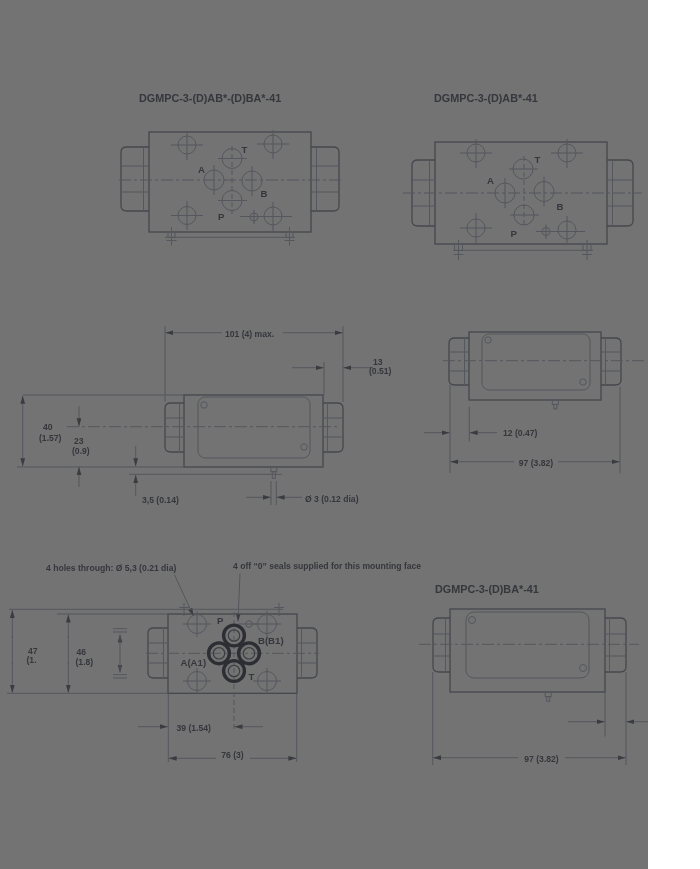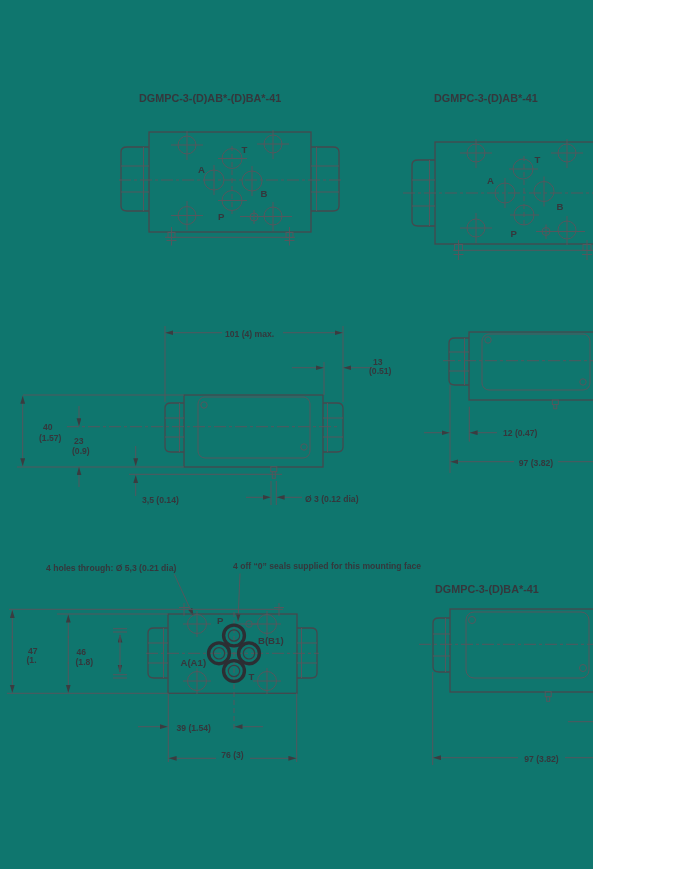--- a/index.html
+++ b/index.html
@@ -1,16 +1,16 @@
 <!DOCTYPE html>
 <html><head>
 <meta charset="utf-8">
 <style>
   html,body{margin:0;padding:0;background:#ffffff;}
-  #page{position:relative;width:593px;height:869px;background:#0f766e;overflow:hidden;
+  #page{position:relative;width:648px;height:869px;background:#737373;overflow:hidden;
         font-family:"Liberation Sans",sans-serif;}
   svg{position:absolute;left:0;top:0;}
   
   .s  {stroke:#54575d;stroke-width:1;fill:none;}
   .s2 {stroke:#45484d;stroke-width:1.3;fill:none;}
   .cl {stroke-dasharray:12 3 3 3;}
   .dsh{stroke-dasharray:5 3;}
   .seal{stroke:#2c2e33;stroke-width:3.4;fill:none;}
   .si {stroke:#3b3d42;stroke-width:1.2;fill:none;}
   .arr{marker-end:url(#arrow);}

